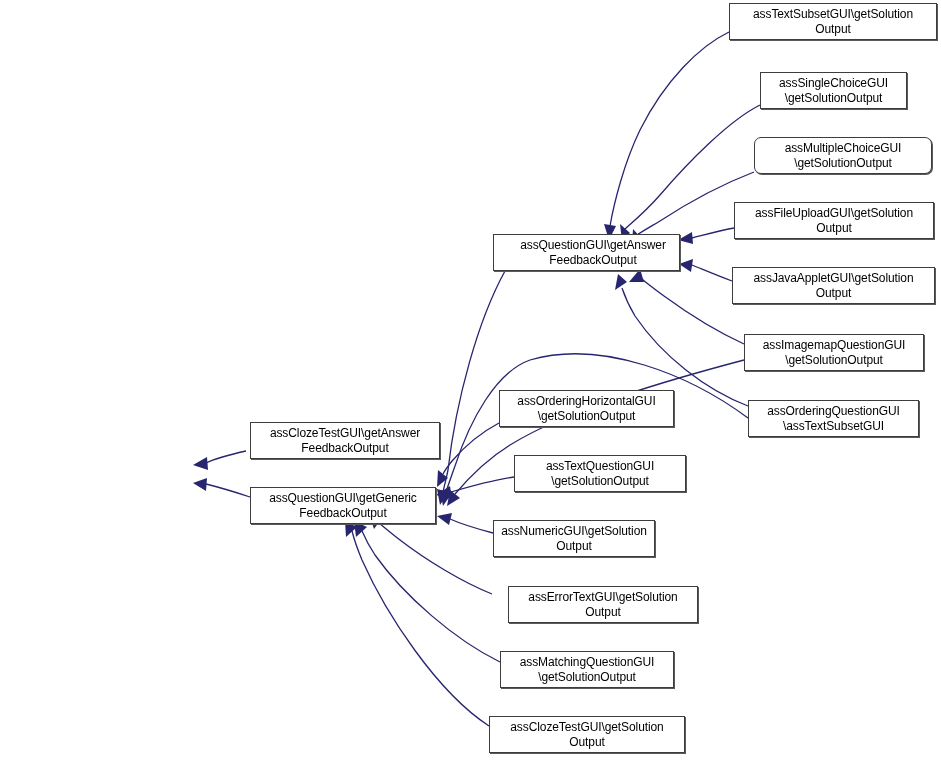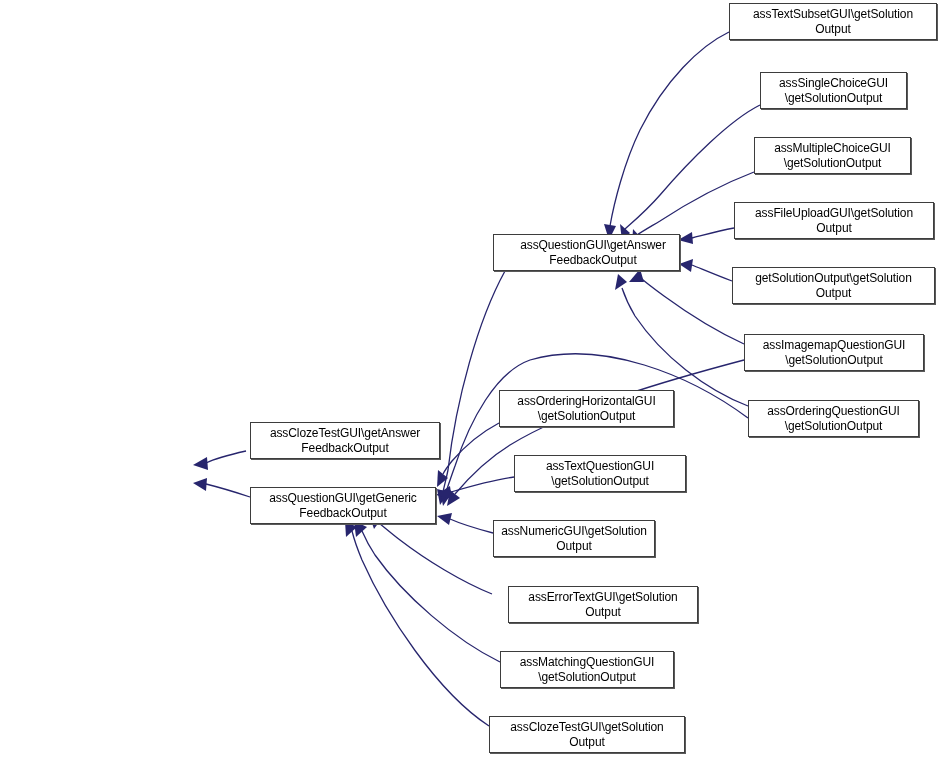--- a/index.html
+++ b/index.html
@@ -167,43 +167,43 @@
   <div class="node-box" style="left:729px; top:3px; width:208px; height:37px;">
     <span class="node-label">assTextSubsetGUI\getSolution
 Output</span>
   </div>
 
   <div class="node-box" style="left:760px; top:72px; width:147px; height:37px;">
     <span class="node-label">assSingleChoiceGUI
 \getSolutionOutput</span>
   </div>
 
-  <div class="node-box" style="left:754px; top:137px; width:157px; height:37px;">
+  <div class="node-box" style="left:754px; top:137px; width:178px; height:37px;border-radius:7px;">
     <span class="node-label">assMultipleChoiceGUI
 \getSolutionOutput</span>
   </div>
 
   <div class="node-box" style="left:734px; top:202px; width:200px; height:37px;">
     <span class="node-label">assFileUploadGUI\getSolution
 Output</span>
   </div>
 
   <div class="node-box" style="left:732px; top:267px; width:203px; height:37px;">
-    <span class="node-label">getSolutionOutput\getSolution
+    <span class="node-label">assJavaAppletGUI\getSolution
 Output</span>
   </div>
 
   <div class="node-box" style="left:744px; top:334px; width:180px; height:37px;">
     <span class="node-label">assImagemapQuestionGUI
 \getSolutionOutput</span>
   </div>
 
   <div class="node-box" style="left:748px; top:400px; width:171px; height:37px;">
     <span class="node-label">assOrderingQuestionGUI
-\getSolutionOutput</span>
+\assTextSubsetGUI</span>
   </div>
 
   <div class="node-box" style="left:499px; top:390px; width:175px; height:37px;">
     <span class="node-label">assOrderingHorizontalGUI
 \getSolutionOutput</span>
   </div>
 
   <div class="node-box" style="left:514px; top:455px; width:172px; height:37px;">
     <span class="node-label">assTextQuestionGUI
 \getSolutionOutput</span>

